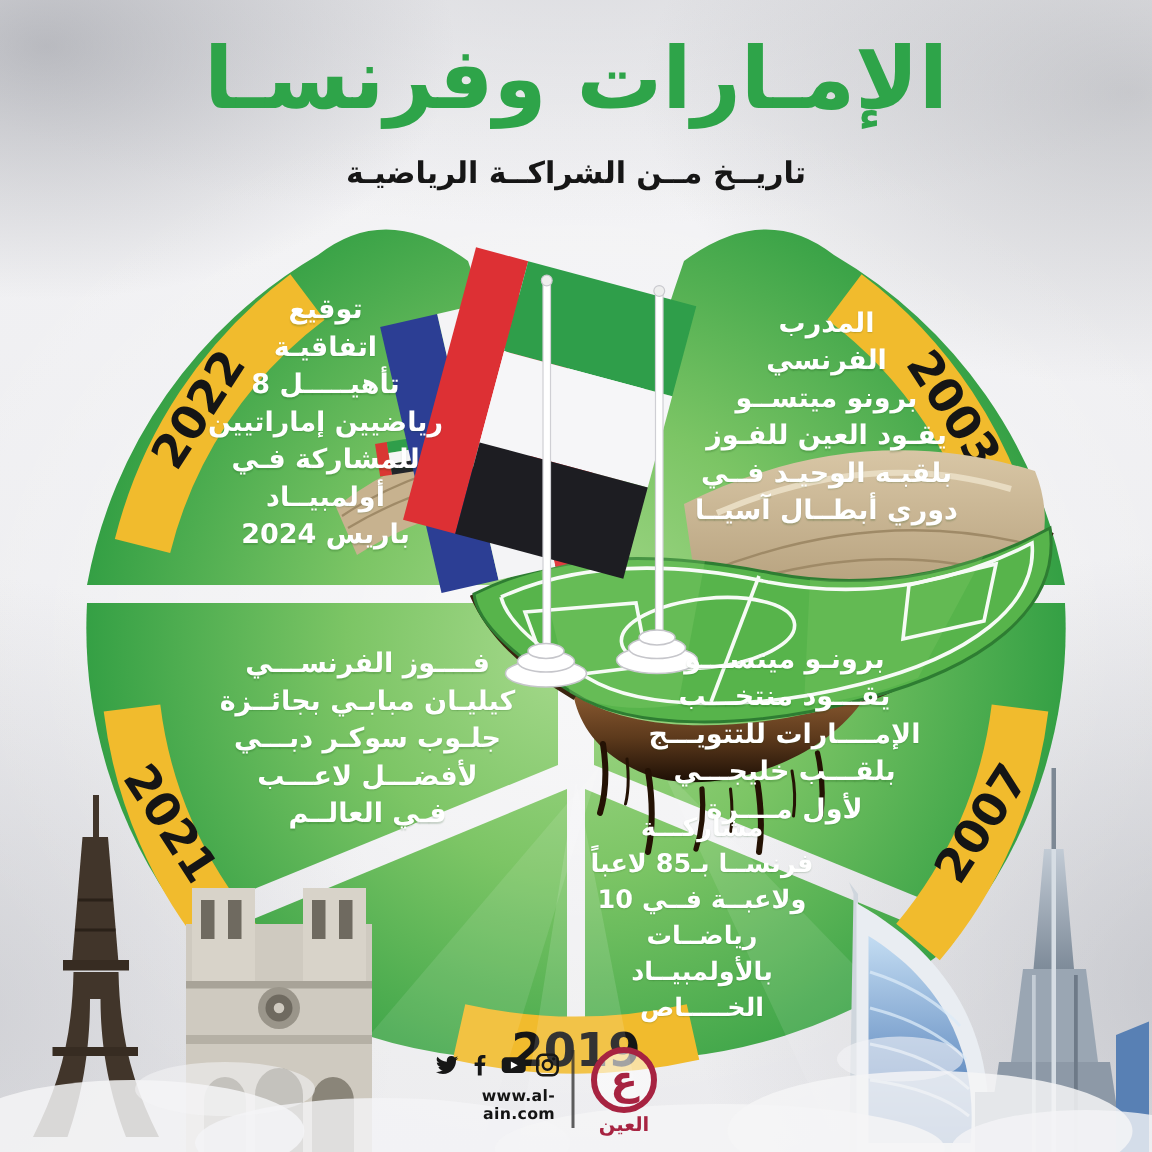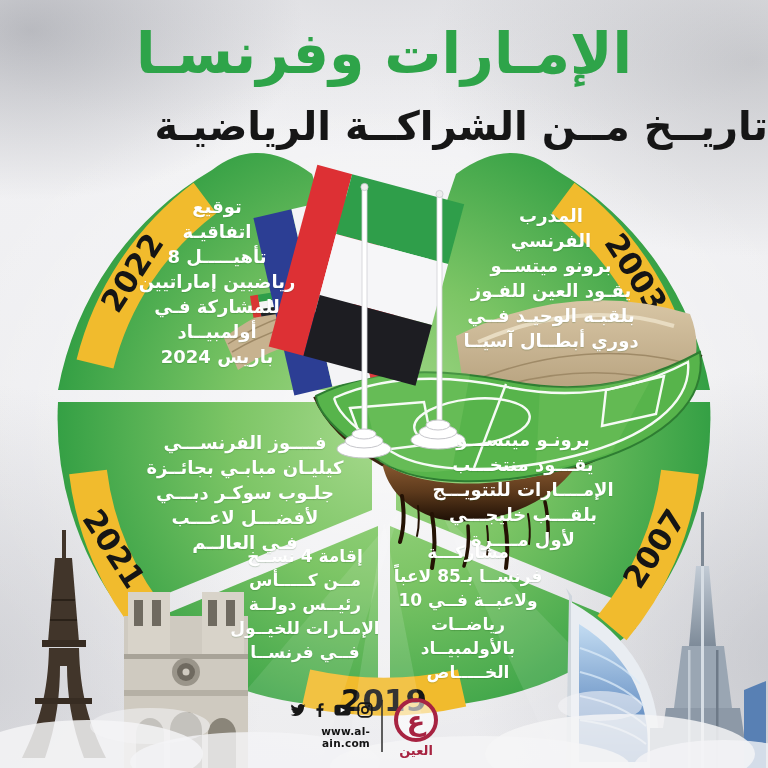--- a/index.html
+++ b/index.html
@@ -13,22 +13,22 @@
       radial-gradient(ellipse 420px 420px at -4% 88%, rgba(168,170,177,.40), transparent 70%),
       radial-gradient(ellipse 480px 420px at 104% 86%, rgba(157,160,168,.45), transparent 70%),
       radial-gradient(ellipse 600px 500px at 50% 55%, rgba(255,255,255,.65), transparent 75%),
       linear-gradient(#f3f3f5,#e9e9ec);
   }
   .page-title{
     position:absolute;top:22px;left:0;width:100%;text-align:center;direction:rtl;
     color:#2ea449;font-size:57px;font-weight:bold;letter-spacing:0;line-height:1.1;
   }
   .page-subtitle{
-    position:absolute;top:103px;left:0;width:100%;direction:rtl;
-    color:#161616;font-size:40px;font-weight:bold;
+    position:absolute;top:103px;left:0;width:100%;text-align:center;direction:rtl;
+    color:#161616;font-size:20px;font-weight:bold;
   }
   svg.scene{position:absolute;left:0;top:0;}
   .wedge-text{
     position:absolute;color:#ffffff;font-weight:bold;text-align:center;direction:rtl;
     white-space:pre-line;font-size:18px;line-height:25px;
     text-shadow:0 1px 1px rgba(0,60,0,.18);
   }
   .wedge-text.small{font-size:17px;line-height:24px;}
   .year-label{font-family:"DejaVu Sans",sans-serif;font-weight:800;font-size:31px;fill:#151515;}
   .footer{position:absolute;left:286px;top:698px;width:200px;height:66px;}
@@ -261,25 +261,20 @@
 جلـوب سوكـر دبـــي
 لأفضـــل لاعـــب
 فـي العالــم</div>
 
   <div class="wedge-text" style="left:373px;top:427px;width:300px;">برونـو ميتســـو
 يقـــود منتخـــب
 الإمــــارات للتتويـــج
 بلقـــب خليجـــي
 لأول مــــرة</div>
 
-  <div class="wedge-text small" style="left:220px;top:544px;width:170px;">إقامة 4 نســخ
-مــن كـــــأس
-رئيــس دولــة
-الإمـارات للخيــول
-فــي فرنســا</div>
 
   <div class="wedge-text small" style="left:383px;top:540px;width:170px;">مشاركـــة
 فرنســا بـ85 لاعباً
 ولاعبــة فــي 10
 رياضــات بالأولمبيــاد
 الخـــــاص</div>
 
   <div class="footer">
     <div class="social-row">
       <svg width="16" height="16" viewBox="0 0 16 16">

